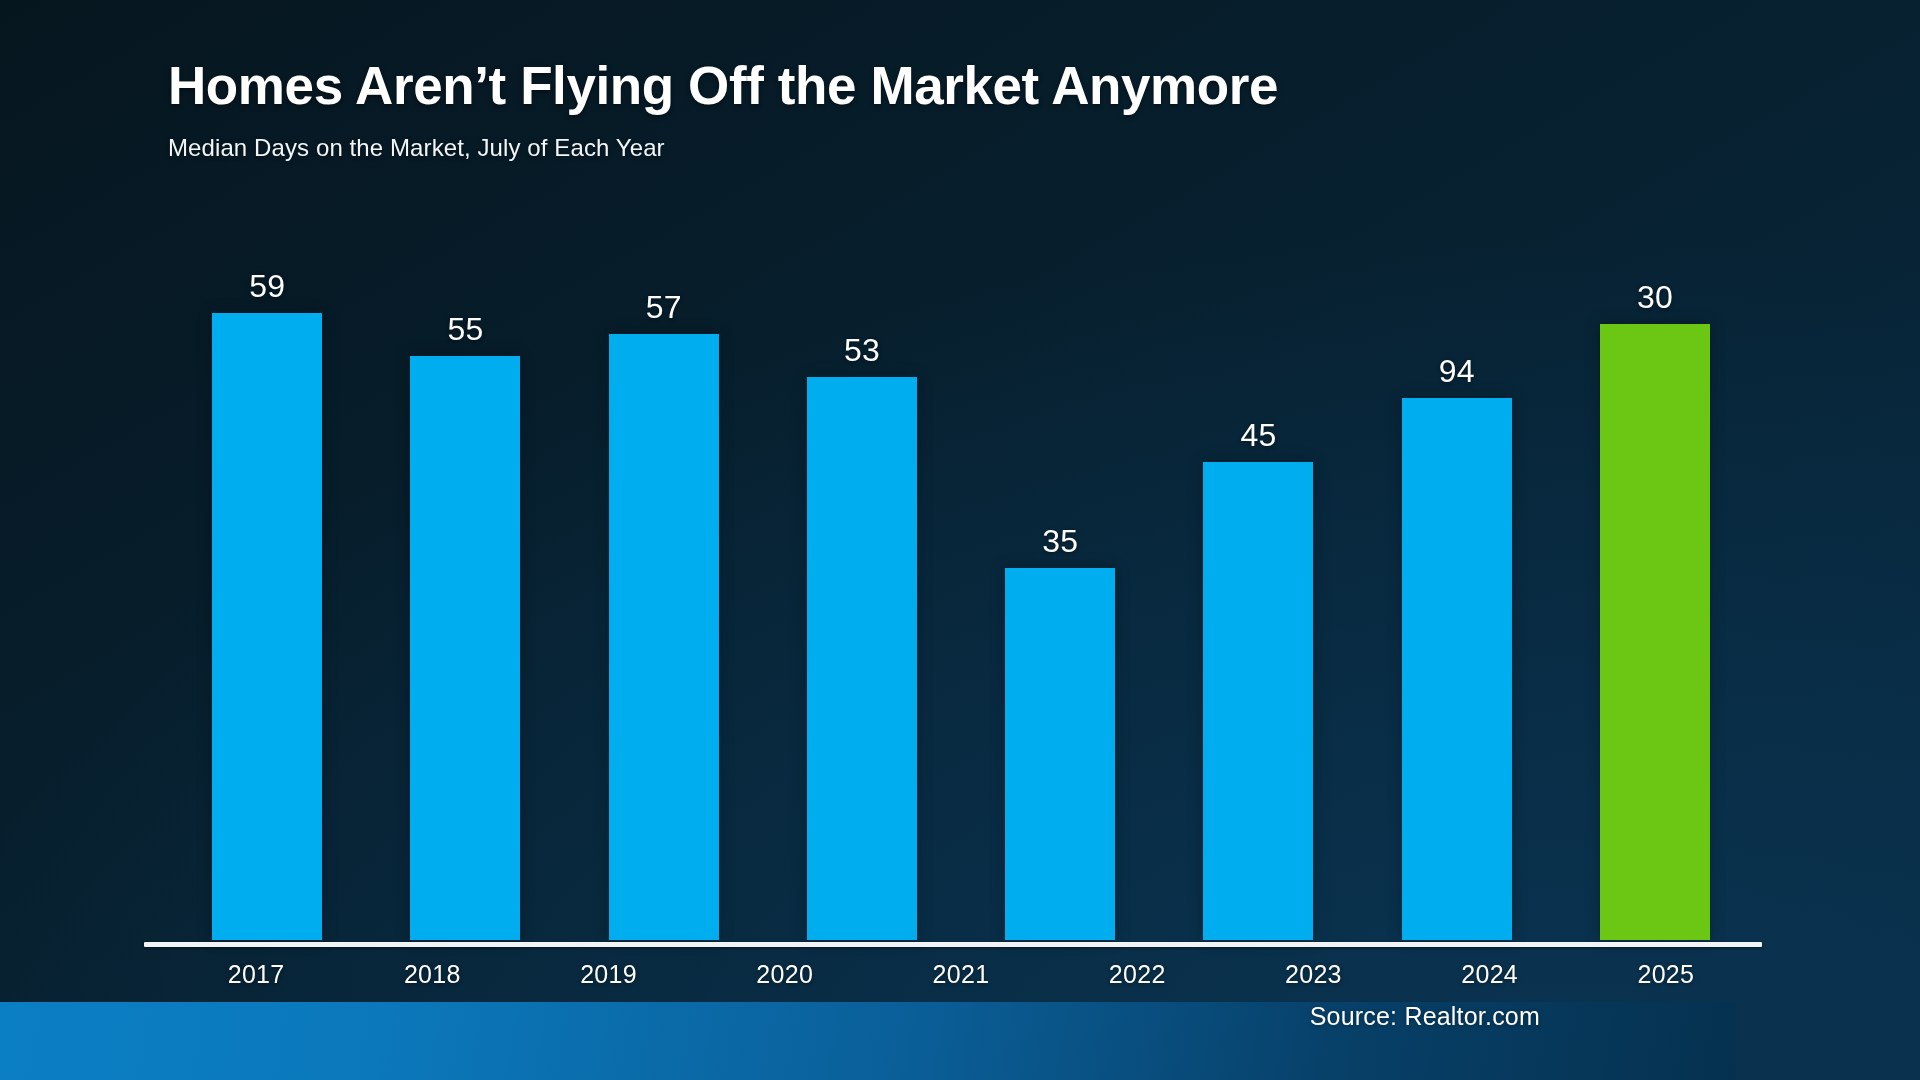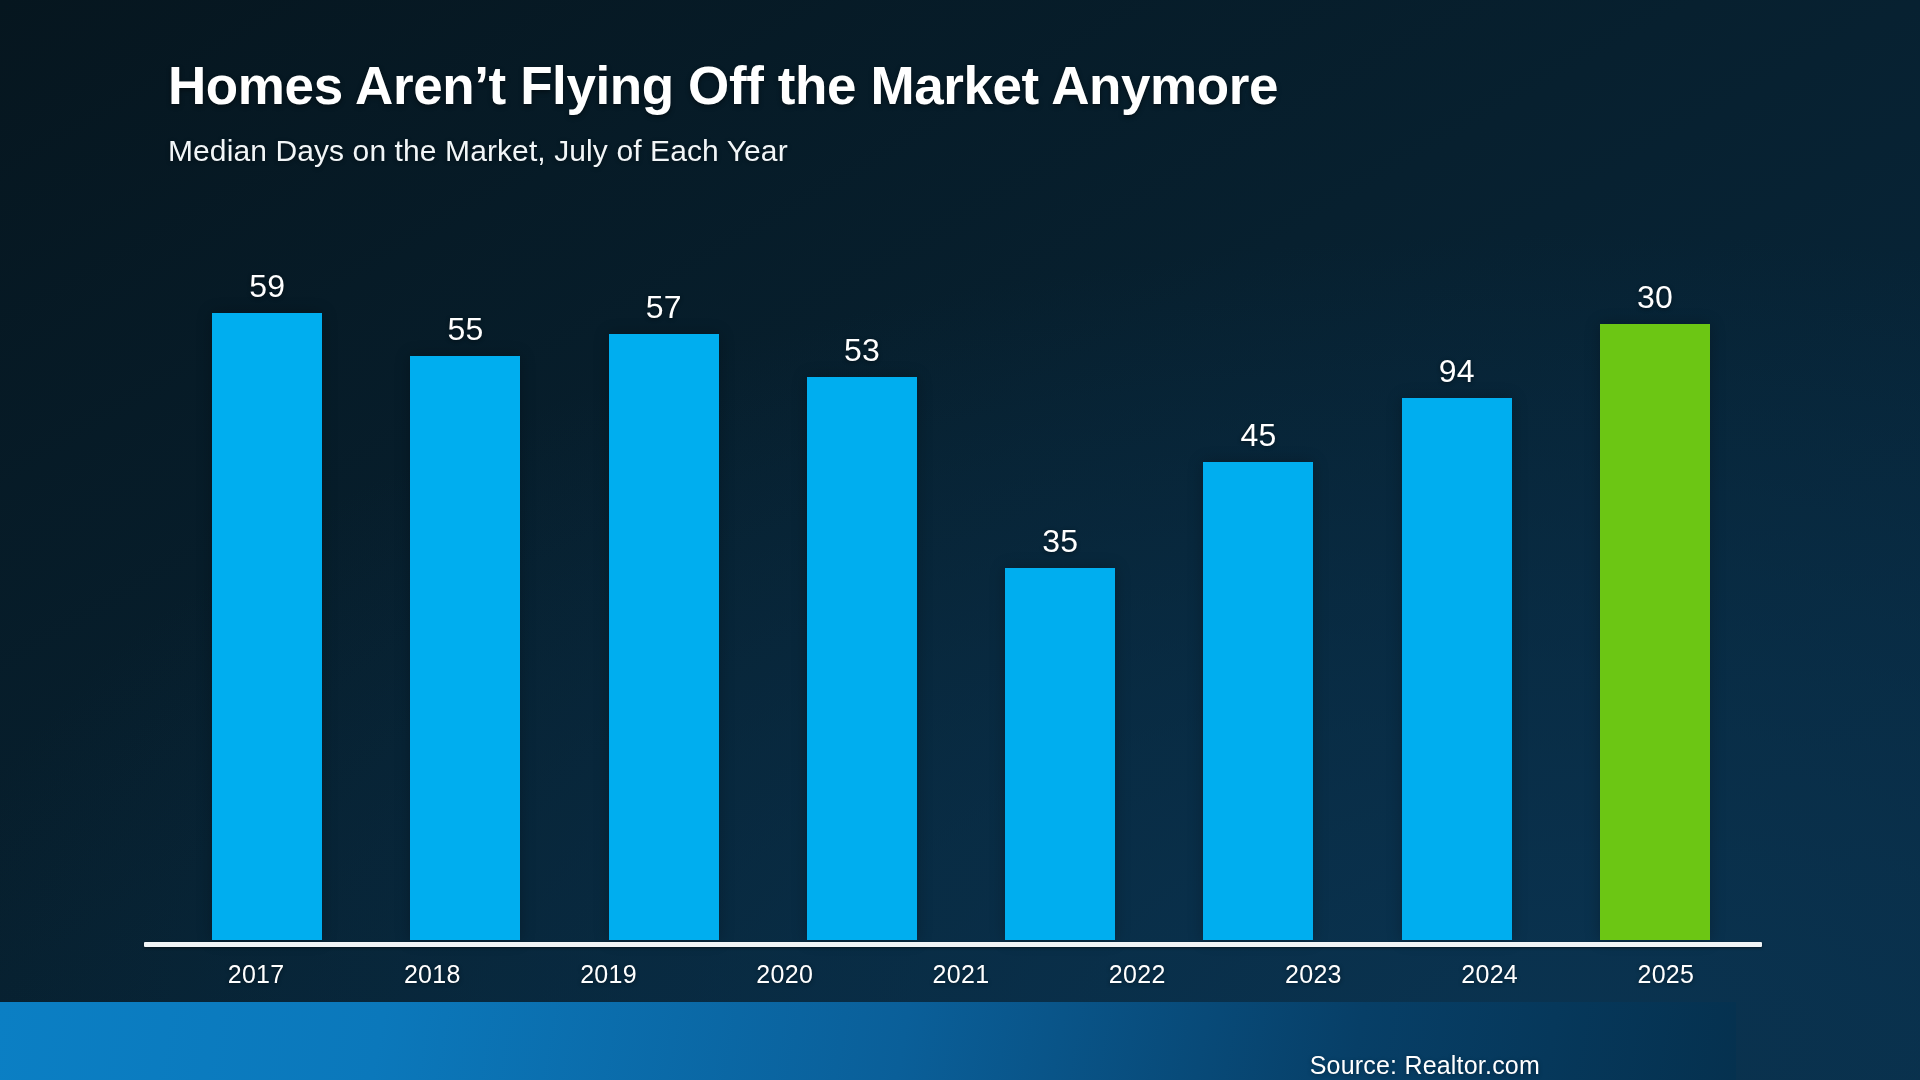--- a/index.html
+++ b/index.html
@@ -17,21 +17,21 @@
 
   
   #header { position:absolute; left:168px; top:58px; }
   #chart-title {
     font-size:53px; font-weight:bold; color:#ffffff;
     letter-spacing:-0.4px; line-height:1.05;
     text-shadow:0 2px 5px rgba(0,0,0,0.45);
     white-space:nowrap;
   }
   #chart-subtitle {
-    margin-top:20px; font-size:30px; font-weight:400;
+    margin-top:20px; font-size:24px; font-weight:400;
     color:#f2f6f8; letter-spacing:0.1px; white-space:nowrap;
     text-shadow:0 1px 4px rgba(0,0,0,0.4);
   }
 
   
   #plot {
     position:absolute; left:168px; top:250px;
     width:1586px; height:690px;
   }
   #bars {
@@ -67,21 +67,21 @@
   .axis-label {
     flex:1 1 0; text-align:center; font-size:25px;
     color:#ffffff; font-weight:400; letter-spacing:0.3px;
     text-shadow:0 1px 4px rgba(0,0,0,0.45);
   }
 
   
   #footer {
     position:absolute; left:0; bottom:0; width:1736px; height:78px;
     background:linear-gradient(100deg, #0b7fc4 0%, #0b78bb 22%, #0a5f99 52%, #073f67 78%, #05314f 100%);
-    display:flex; align-items:flex-end; justify-content:flex-end;
+    display:flex; align-items:flex-start; justify-content:flex-end;
   }
   #source-text {
     font-size:25px; color:#ffffff; font-weight:400;
     margin-right:196px; letter-spacing:0.2px;
     text-shadow:0 1px 4px rgba(0,0,0,0.35);
   }
 </style>
 </head>
 <body>
 

